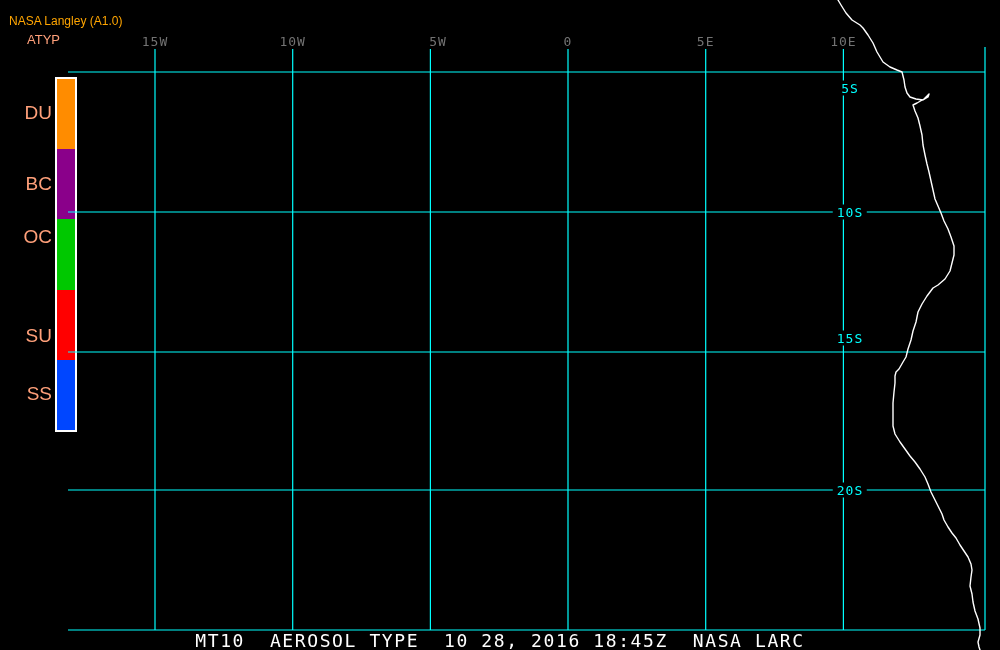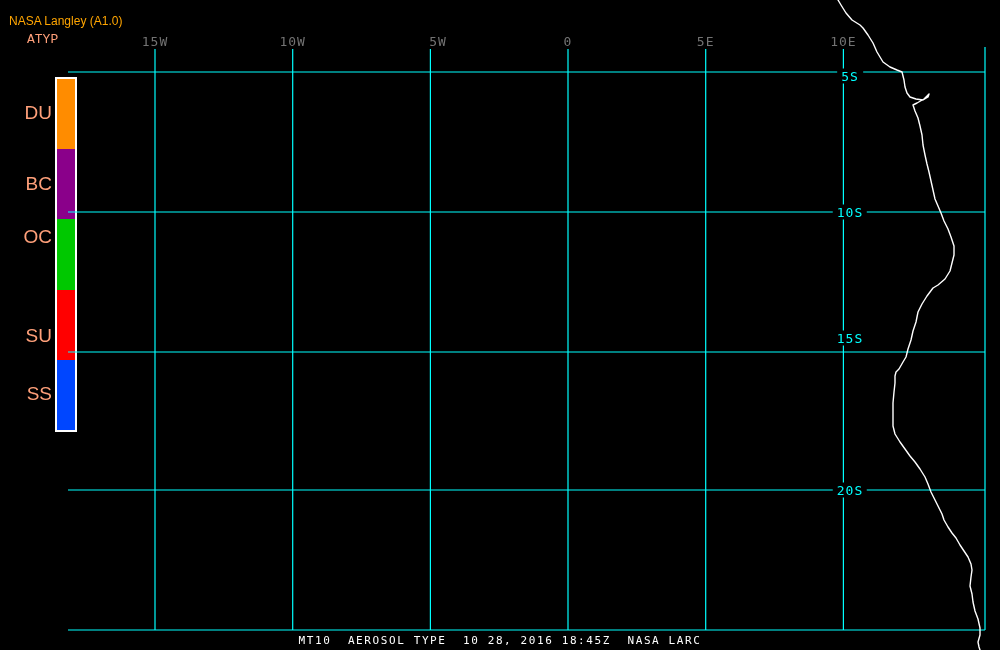--- a/index.html
+++ b/index.html
@@ -8,21 +8,21 @@
     font-family:"DejaVu Sans Mono", monospace;
   }
   .stage *{box-sizing:border-box;}
   
   .title{
     position:absolute;left:9px;top:15px;color:#FFA500;
     font-family:"Liberation Sans", sans-serif;font-size:12px;line-height:13px;
   }
   .subtitle{
     position:absolute;left:27px;top:33px;color:#FFA07A;
-    font-family:Liberation Mono, monospace;font-size:13px;line-height:13px;
+    font-family:Liberation Sans, sans-serif;font-size:13px;line-height:13px;
   }
   
   .colorbar{
     position:absolute;left:55px;top:77px;width:22px;height:355px;
     border:2px solid #ffffff;display:flex;flex-direction:column;z-index:1;
   }
   .colorbar .seg{flex:1 1 0;}
   .legend-label{
     position:absolute;left:12px;width:40px;height:14px;line-height:14px;
     text-align:right;color:#FFA07A;font-family:"Liberation Sans", sans-serif;
@@ -36,21 +36,21 @@
     color:#737373;font-size:13px;line-height:14px;letter-spacing:1px;z-index:3;
   }
   .lat-label{
     position:absolute;left:850px;transform:translate(-50%,-50%);
     color:#00FFFF;background:#000;padding:0 4px;
     font-size:13px;line-height:15px;letter-spacing:1px;z-index:3;
   }
   
   .caption{
     position:absolute;left:0;top:633px;width:1000px;text-align:center;
-    color:#FFFFFF;font-size:11px;line-height:15px;letter-spacing:1.6px;
+    color:#FFFFFF;font-size:18px;line-height:15px;letter-spacing:1.6px;
     white-space:pre;z-index:3;
   }
 </style>
 </head>
 <body>
 
 <div class="stage">
 
   <div class="title">NASA Langley (A1.0)</div>
   <div class="subtitle">ATYP</div>
@@ -99,20 +99,20 @@
               979,647 980,650"></polyline>
   </svg>
 
   <span class="lon-label" style="left:155px">15W</span>
   <span class="lon-label" style="left:292.7px">10W</span>
   <span class="lon-label" style="left:438px">5W</span>
   <span class="lon-label" style="left:568px">0</span>
   <span class="lon-label" style="left:705.7px">5E</span>
   <span class="lon-label" style="left:843.4px">10E</span>
 
-  <span class="lat-label" style="top:76px">5S</span>
+  <span class="lat-label" style="top:88px">5S</span>
   <span class="lat-label" style="top:212px">10S</span>
   <span class="lat-label" style="top:338px">15S</span>
   <span class="lat-label" style="top:490px">20S</span>
 
   <div class="caption">MT10  AEROSOL TYPE  10 28, 2016 18:45Z  NASA LARC</div>
 
 </div>
 
 </body></html>

